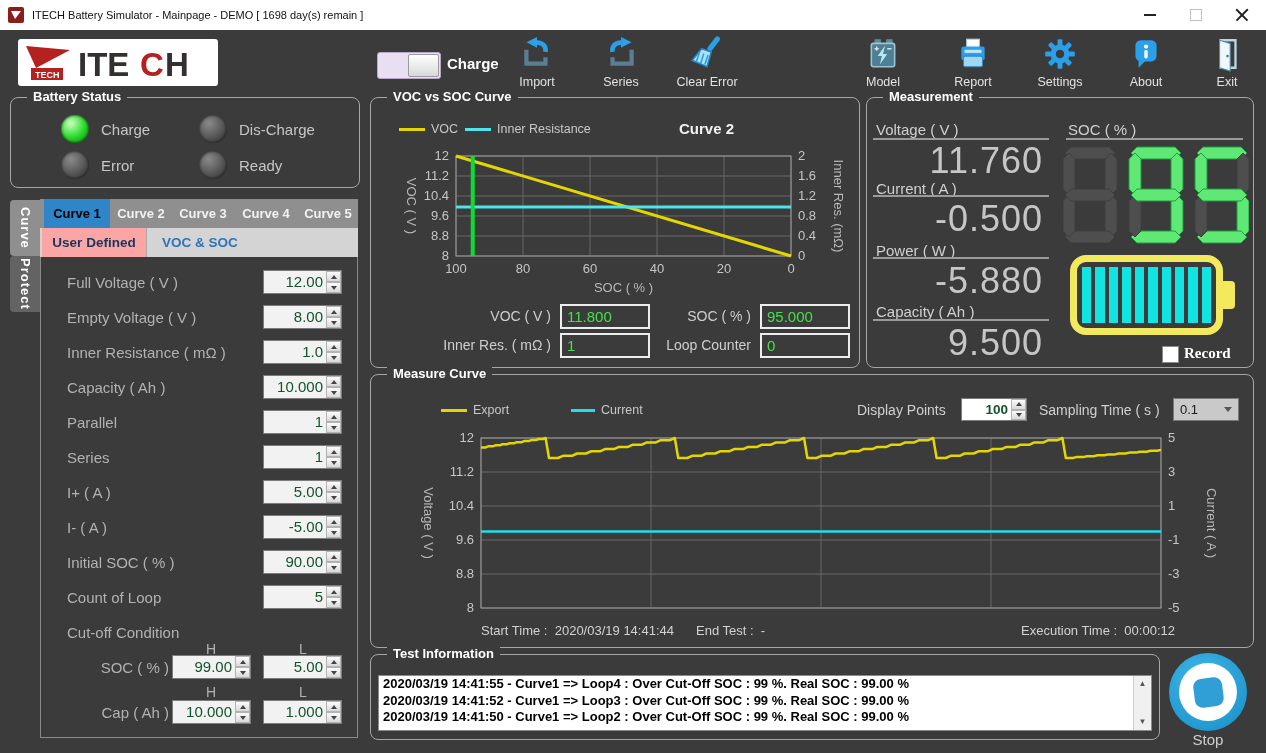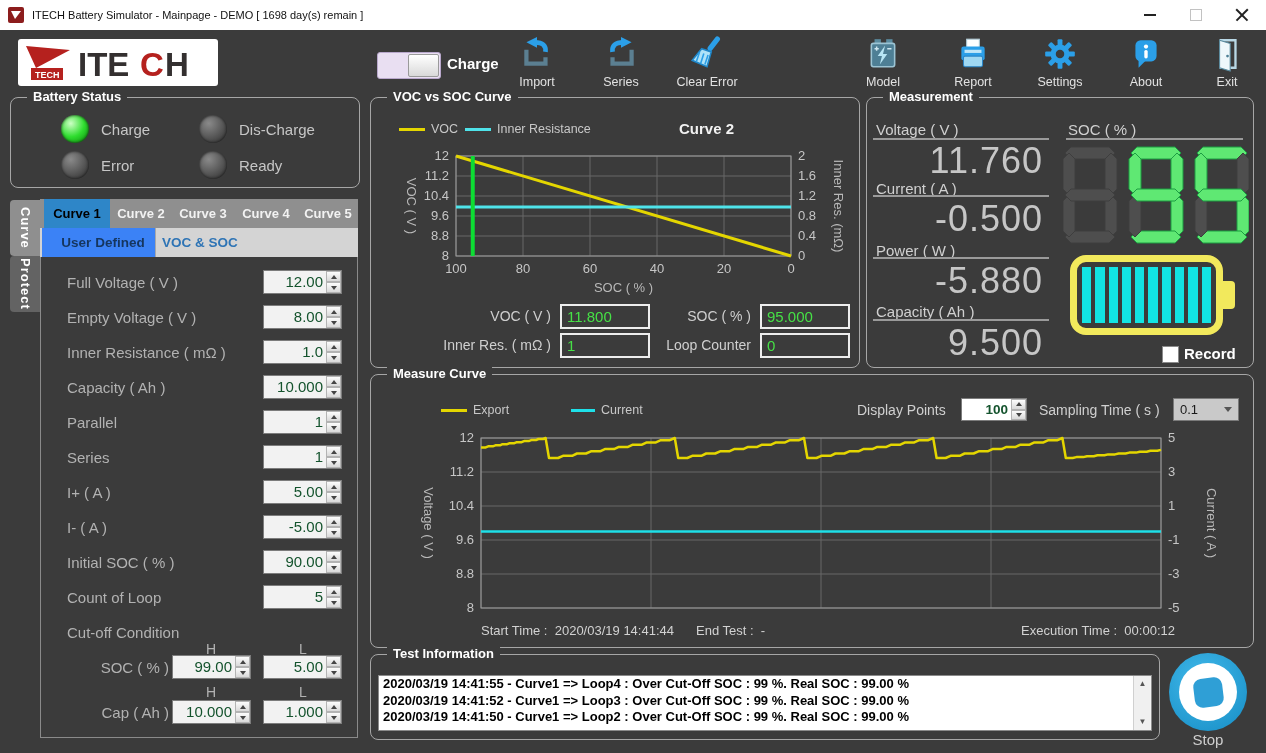--- a/index.html
+++ b/index.html
@@ -34,21 +34,21 @@
   .led.on{background:radial-gradient(circle at 35% 30%,#ccffc4,#2fdd2f 50%,#0a8a0a 95%);}
   .led-label{position:absolute;font-size:15px;color:#c6c6c6;}
   
   .vtab{position:absolute;left:0;width:30px;display:flex;align-items:center;justify-content:center;
         writing-mode:vertical-rl;font-size:13px;font-weight:bold;color:#fff;letter-spacing:1px;}
   .tabstrip{position:absolute;left:30px;top:3px;height:29px;right:0;background:#8f8f8f;}
   .tab{position:absolute;top:0;height:29px;line-height:29px;text-align:center;font-size:13px;font-weight:bold;color:#f2f2f2;}
   .tab.sel{background:#2e86c8;color:#000000;}
   .substrip{position:absolute;left:30px;top:32px;height:29px;right:0;background:#d4d4d4;}
   .subtab{position:absolute;top:0;height:29px;line-height:29px;text-align:center;font-size:13.5px;font-weight:bold;}
-  .subtab.sel{background:#3b82f6;border-right:1px solid #a8a8a8;color:#15365f;padding-left:9px;}
+  .subtab.sel{background:#fca5a5;border-right:1px solid #a8a8a8;color:#15365f;}
   .subtab.alt{color:#2e74b5;}
   .panel-content{position:absolute;left:30px;top:61px;right:0;bottom:0;border:1px solid #8a8a8a;border-top:none;background:#3b3b3b;}
   .flabel{position:absolute;left:26px;font-size:15px;color:#b2b2b2;white-space:nowrap;}
   .numbox{position:absolute;height:24px;background:#f2f2f2;border:1px solid #7c7c7c;display:flex;box-sizing:border-box;}
   .numbox .val{flex:1;text-align:right;font-size:15px;color:#14532d;line-height:22px;padding-right:3px;overflow:hidden;}
   .spin{width:15px;display:flex;flex-direction:column;}
   .spin .u,.spin .d{flex:1;position:relative;background:linear-gradient(#fcfcfc,#d9d9d9);border:1px solid #b3b3b3;}
   .spin .u::after{content:"";position:absolute;left:50%;top:50%;transform:translate(-50%,-50%);
       border:3px solid transparent;border-bottom:4px solid #444;border-top:none;}
   .spin .d::after{content:"";position:absolute;left:50%;top:50%;transform:translate(-50%,-50%);
@@ -466,21 +466,21 @@
         <div></div>
         <div></div>
         <div></div>
         <div></div>
         <div></div>
         <div></div>
       </div>
     <div class="nub"></div>
   </div>
   <div class="cb" style="left:295px;top:248px;"></div>
-  <span class="cb-label" style="left:317px;top:247px;">Record</span>
+  <span class="cb-label" style="left:317px;top:247px;font-family:Liberation Serif, serif;">Record</span>
 </div>
 
 <div class="group" style="left:370px;top:374px;width:882px;height:272px;">
   <span class="gtitle">Measure Curve</span>
   <div class="legend-seg" style="left:70px;top:34px;width:26px;background:#e4d600;"></div>
   <span class="legend-text" style="left:102px;top:28px;">Export</span>
   <div class="legend-seg" style="left:200px;top:34px;width:24px;background:#1ee0e8;"></div>
   <span class="legend-text" style="left:230px;top:28px;">Current</span>
 
   <span class="ctl-label" style="left:486px;top:27px;">Display Points</span>

